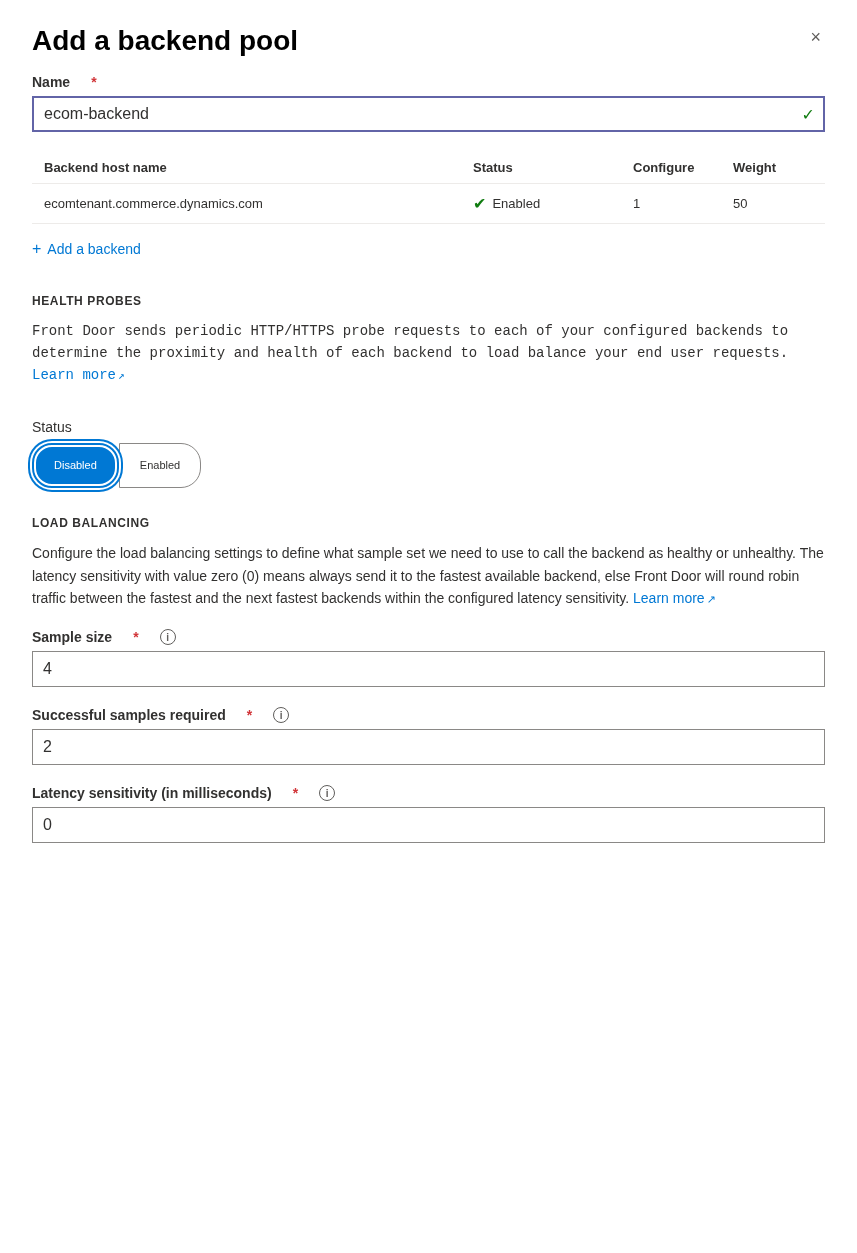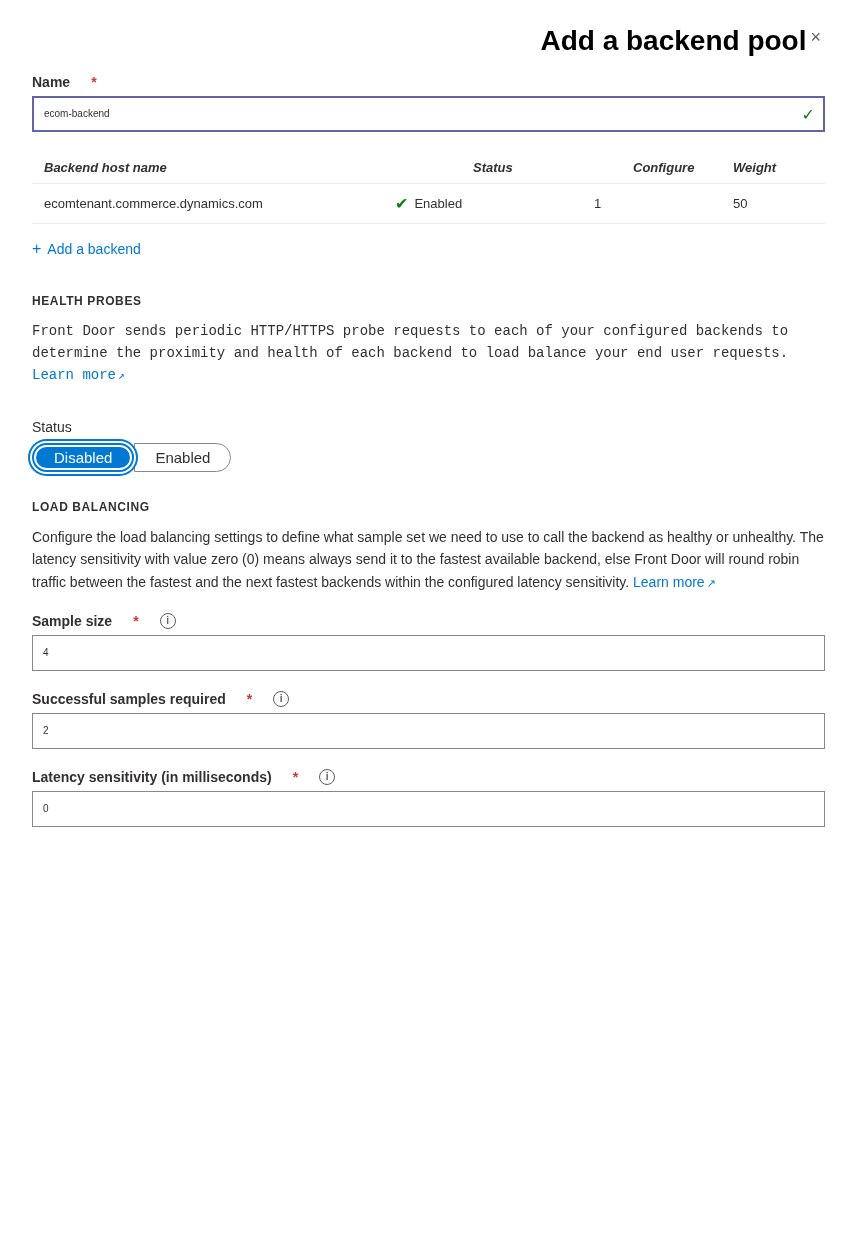--- a/index.html
+++ b/index.html
@@ -11,21 +11,21 @@
     }
     .panel {
       width: 857px;
       min-height: 1253px;
       background: #fff;
       padding: 24px 32px 40px 32px;
       position: relative;
     }
     .panel-header {
       display: flex;
-      justify-content: flex-end;
+      justify-content: space-between;
       align-items: flex-start;
       margin-bottom: 16px;
     }
     .panel-title {
       font-size: 28px;
       font-weight: 600;
       color: #000;
       line-height: 1.2;
     }
     .close-btn {
@@ -61,21 +61,21 @@
       gap: 21px;
     }
     .required-star {
       color: #d13438;
     }
     .text-input {
       width: 100%;
       height: 36px;
       border: 1px solid #8a8886;
       padding: 0 10px;
-      font-size: 10px;
+      font-size: 16px;
       color: #323130;
       outline: none;
     }
     .text-input-active {
       border: 2px solid #6264a7;
     }
     .input-with-check {
       position: relative;
     }
     .input-check-icon {
@@ -101,29 +101,27 @@
     .table-header-row {
       display: grid;
       grid-template-columns: 1fr 160px 100px 80px;
       padding: 8px 12px;
       border-bottom: 1px solid #edebe9;
     }
     .table-header-cell {
       font-size: 13px;
       font-weight: 600;
       color: #323130;
-      font-style: italic;
     }
     .table-data-row {
       display: grid;
       grid-template-columns: 1fr 160px 100px 80px;
       padding: 10px 12px;
       border-bottom: 1px solid #edebe9;
       align-items: center;
-      gap: 39px;
     }
     .table-cell {
       font-size: 13px;
       color: #323130;
     }
     .status-cell {
       display: flex;
       align-items: center;
       gap: 6px;
     }
@@ -145,24 +143,24 @@
     .add-icon {
       font-size: 16px;
       font-weight: 300;
     }
     .toggle-group {
       display: flex;
       gap: 0;
       margin-top: 8px;
     }
     .toggle-option {
-      padding: 2px 20px;
+      padding: 13px 20px;
       border: 1px solid #8a8886;
       cursor: pointer;
-      font-size: 15px;
+      font-size: 11px;
       background: #fff;
       color: #323130;
       line-height: 1.4;
     }
     .toggle-option:first-child {
       border-radius: 20px 0 0 20px;
     }
     .toggle-option:last-child {
       border-radius: 0 20px 20px 0;
       border-left: none;

